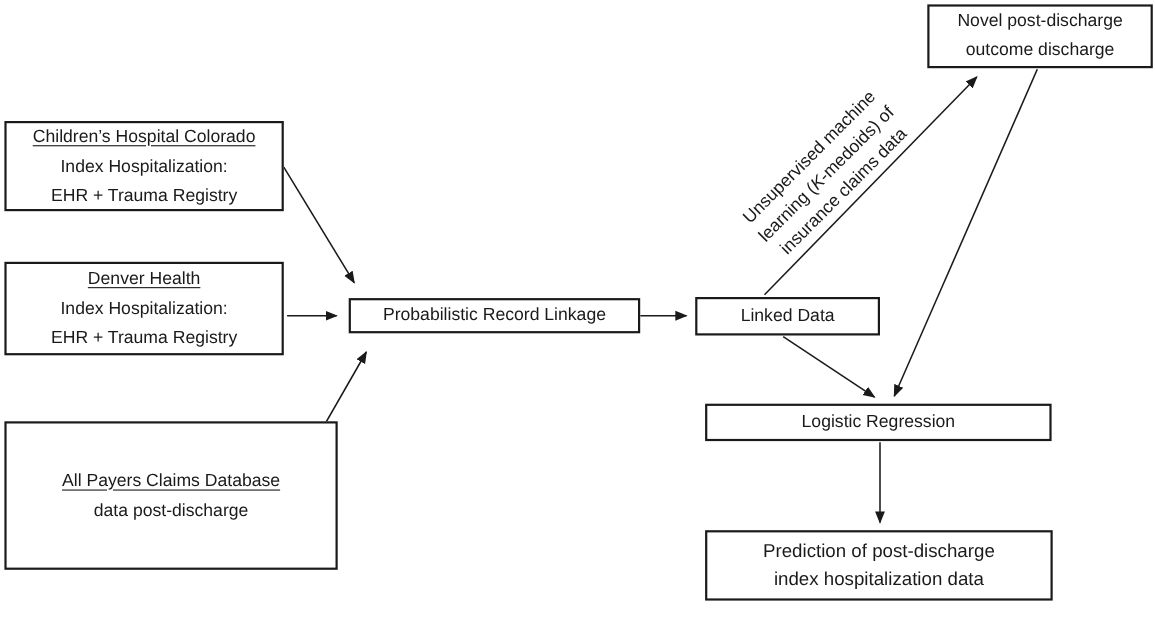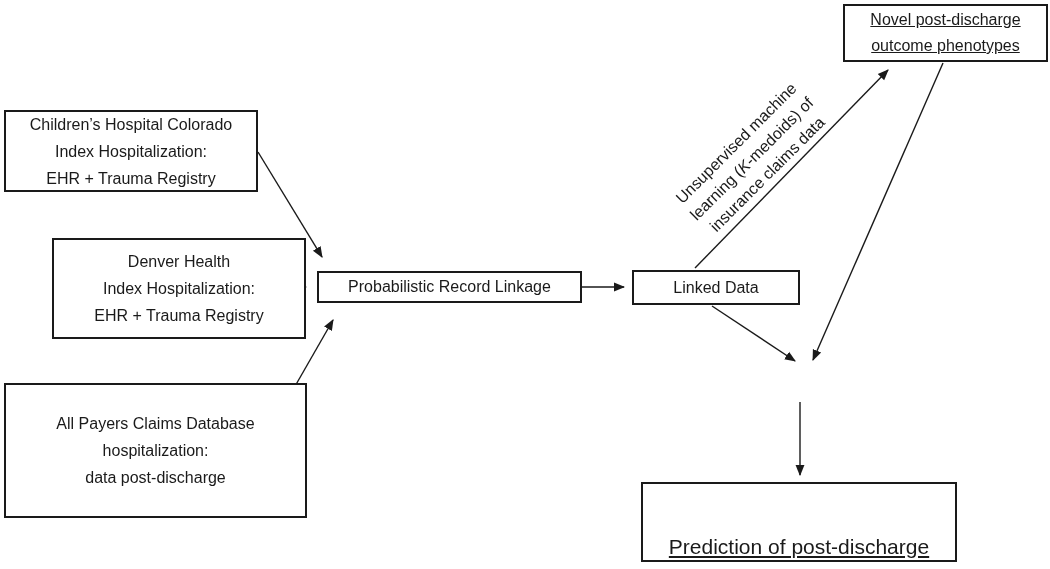--- a/index.html
+++ b/index.html
@@ -28,22 +28,23 @@
     display: flex;
     flex-direction: column;
     justify-content: center;
   }
   .singleline {
     display: flex;
     align-items: center;
     justify-content: center;
   }
   .lh27 { line-height: 27px; }
-  .lh26 { line-height: 26px; text-decoration: underline; }
+  .lh26 { line-height: 26px; }
   .heading {
+    text-decoration: underline;
     text-underline-offset: 3px;
   }
   .arrows {
     position: absolute;
     left: 0;
     top: 0;
     width: 1050px;
     height: 569px;
     pointer-events: none;
   }
@@ -54,27 +55,27 @@
     width: 210px;
     font-size: 16px;
     line-height: 22px;
     text-align: center;
     transform: rotate(-45deg);
     transform-origin: center center;
     white-space: nowrap;
   }
   .note .ital { font-style: italic; }
   .box-chco       { left: 4px;   top: 110px; width: 254px; height: 82px;  }
-  .box-denver     { left: 4px;   top: 238px; width: 254px; height: 101px; margin-left: 48px;  }
+  .box-denver     { left: 4px;   top: 238px; width: 254px; height: 85px;  }
   .box-apcd       { left: 4px;   top: 383px; width: 303px; height: 135px; }
   .box-linkage    { left: 317px; top: 271px; width: 265px; height: 32px;  }
   .box-linked     { left: 632px; top: 270px; width: 168px; height: 35px;  }
   .box-novel      { left: 843px; top: 4px;   width: 205px; height: 58px;  }
   .box-logistic   { left: 641px; top: 367px; width: 315px; height: 34px;  }
-  .box-prediction { left: 641px; top: 482px; width: 316px; height: 80px; font-size: 21px; justify-content: flex-end; }
+  .box-prediction { left: 641px; top: 482px; width: 316px; height: 64px; font-size: 17px; }
 </style>
 </head>
 <body>
 
 <div class="canvas">
 
   <svg class="arrows" width="1050" height="569" viewBox="0 0 1050 569">
     <defs>
       <marker id="ah" viewBox="0 0 10 10" refX="9" refY="5" markerWidth="8" markerHeight="8" orient="auto-start-reverse">
         <path d="M 0 1 L 10 5 L 0 9 z" fill="#1a1a1a"></path>
@@ -97,40 +98,43 @@
   </div>
 
   <div class="dbox multiline lh27 box-denver">
     <div class="heading">Denver Health</div>
     <div>Index Hospitalization:</div>
     <div>EHR + Trauma Registry</div>
   </div>
 
   <div class="dbox multiline lh27 box-apcd">
     <div class="heading">All Payers Claims Database</div>
-    <div>hospitalization:</div>
     <div>data post-discharge</div>
   </div>
 
   <div class="dbox singleline box-linked">
     <span>Linked Data</span>
   </div>
 
   <div class="dbox singleline box-linkage">
     <span>Probabilistic Record Linkage</span>
   </div>
 
   <div class="dbox multiline lh26 box-novel">
     <div>Novel post-discharge</div>
-    <div>outcome phenotypes</div>
+    <div>outcome discharge</div>
   </div>
 
+  <div class="dbox singleline box-logistic">
+    <span>Logistic Regression</span>
+  </div>
 
   <div class="dbox multiline lh26 box-prediction">
     <div>Prediction of post-discharge</div>
+    <div>index hospitalization data</div>
   </div>
 
   <div class="note">
     <div>Unsupervised machine</div>
     <div><span>learning (</span><span class="ital">K</span><span>-medoids) of</span></div>
     <div>insurance claims data</div>
   </div>
 
 </div>
 

